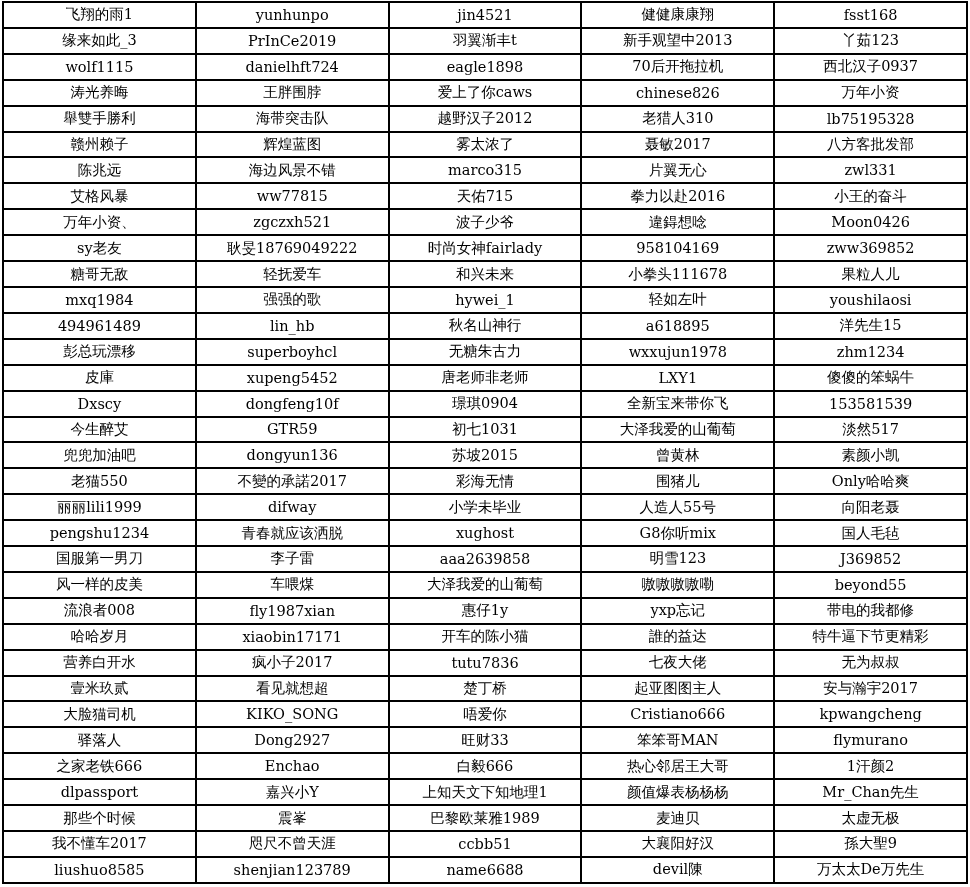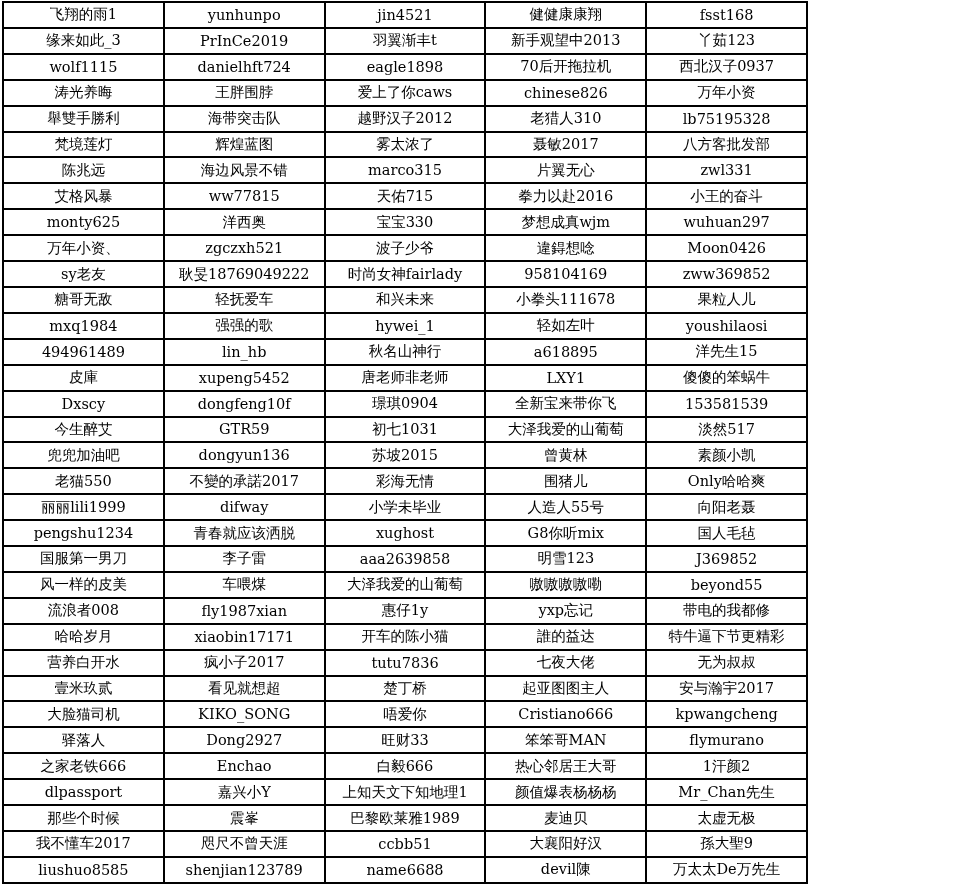--- a/index.html
+++ b/index.html
@@ -8,21 +8,21 @@
     background: #ffffff;
   }
   .page {
     width: 970px;
     height: 887px;
     background: #ffffff;
     overflow: hidden;
     position: relative;
   }
   table.username-grid {
-    width: 806px;
+    width: 966px;
     height: 883px;
     margin: 1px 2px;
     border-collapse: collapse;
     table-layout: fixed;
   }
   table.username-grid td {
     border: 2px solid #000000;
     text-align: center;
     vertical-align: middle;
     font-family: "DejaVu Serif", "Liberation Serif", serif;
@@ -69,48 +69,41 @@
           <td>万年小资</td>
         </tr>
         <tr>
           <td>舉雙手勝利</td>
           <td>海带突击队</td>
           <td>越野汉子2012</td>
           <td>老猎人310</td>
           <td>lb75195328</td>
         </tr>
         <tr>
-          <td>梵境莲灯</td>
+          <td>赣州赖子</td>
           <td>辉煌蓝图</td>
           <td>雾太浓了</td>
           <td>聂敏2017</td>
           <td>八方客批发部</td>
         </tr>
         <tr>
           <td>陈兆远</td>
           <td>海边风景不错</td>
           <td>marco315</td>
           <td>片翼无心</td>
           <td>zwl331</td>
         </tr>
         <tr>
           <td>艾格风暴</td>
           <td>ww77815</td>
           <td>天佑715</td>
           <td>拳力以赴2016</td>
           <td>小王的奋斗</td>
         </tr>
         <tr>
-          <td>monty625</td>
-          <td>洋西奥</td>
-          <td>宝宝330</td>
-          <td>梦想成真wjm</td>
-          <td>wuhuan297</td>
-        </tr>
-        <tr>
           <td>万年小资、</td>
           <td>zgczxh521</td>
           <td>波子少爷</td>
           <td>違鍀想唸</td>
           <td>Moon0426</td>
         </tr>
         <tr>
           <td>sy老友</td>
           <td>耿旻18769049222</td>
           <td>时尚女神fairlady</td>
@@ -132,20 +125,27 @@
           <td>youshilaosi</td>
         </tr>
         <tr>
           <td>494961489</td>
           <td>lin_hb</td>
           <td>秋名山神行</td>
           <td>a618895</td>
           <td>洋先生15</td>
         </tr>
         <tr>
+          <td>彭总玩漂移</td>
+          <td>superboyhcl</td>
+          <td>无糖朱古力</td>
+          <td>wxxujun1978</td>
+          <td>zhm1234</td>
+        </tr>
+        <tr>
           <td>皮庫</td>
           <td>xupeng5452</td>
           <td>唐老师非老师</td>
           <td>LXY1</td>
           <td>傻傻的笨蜗牛</td>
         </tr>
         <tr>
           <td>Dxscy</td>
           <td>dongfeng10f</td>
           <td>璟琪0904</td>

